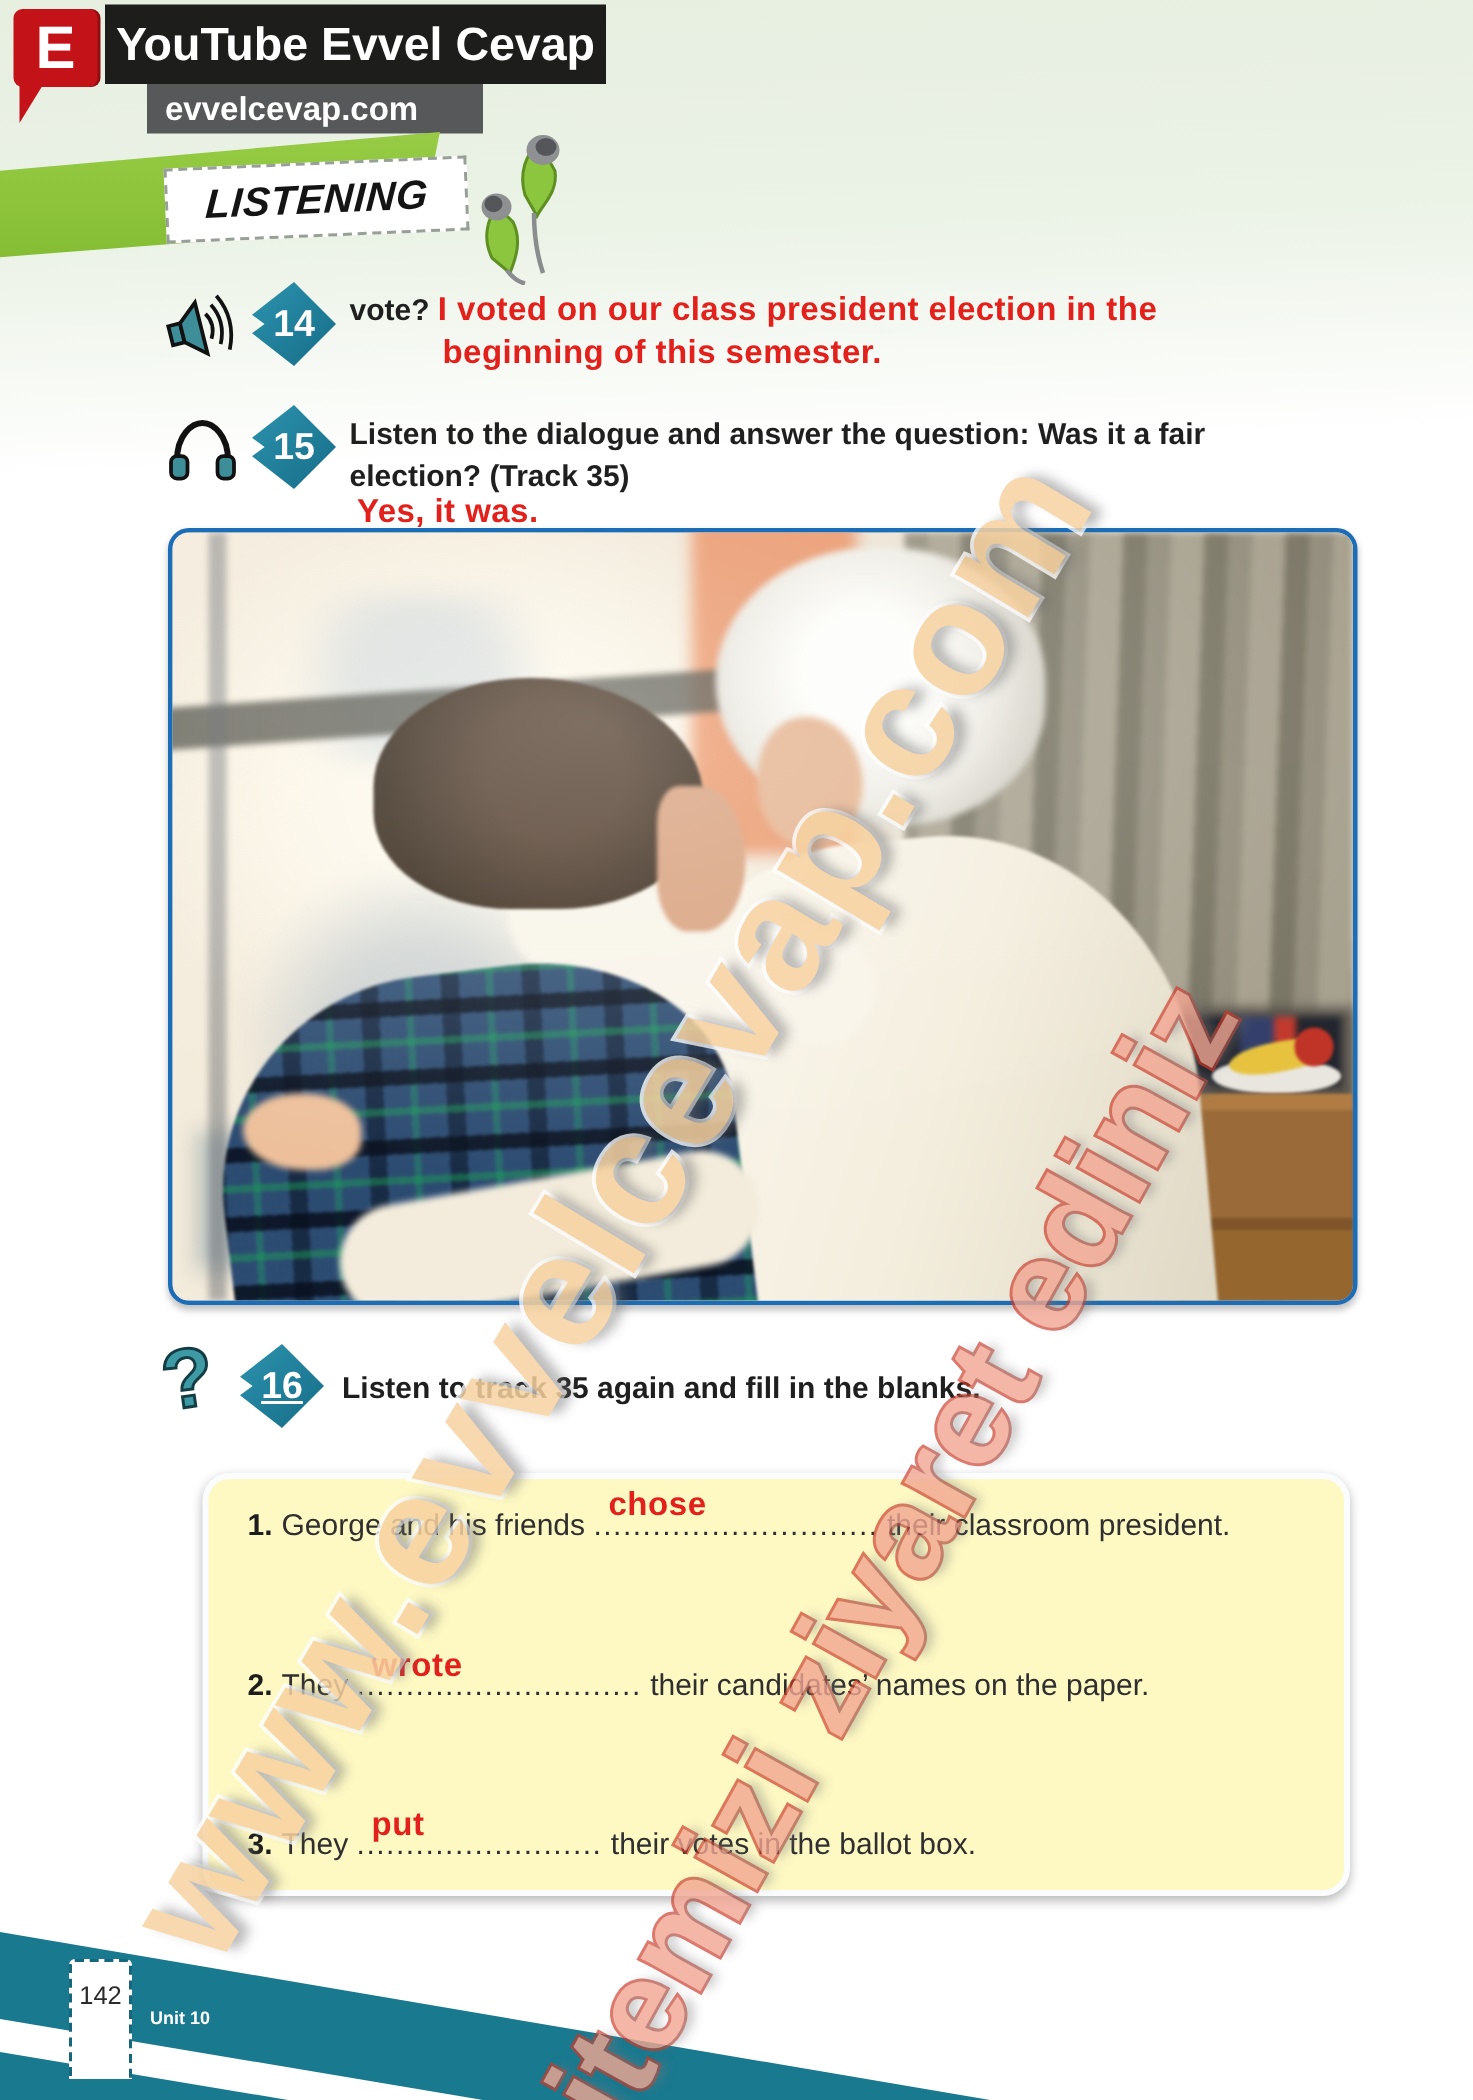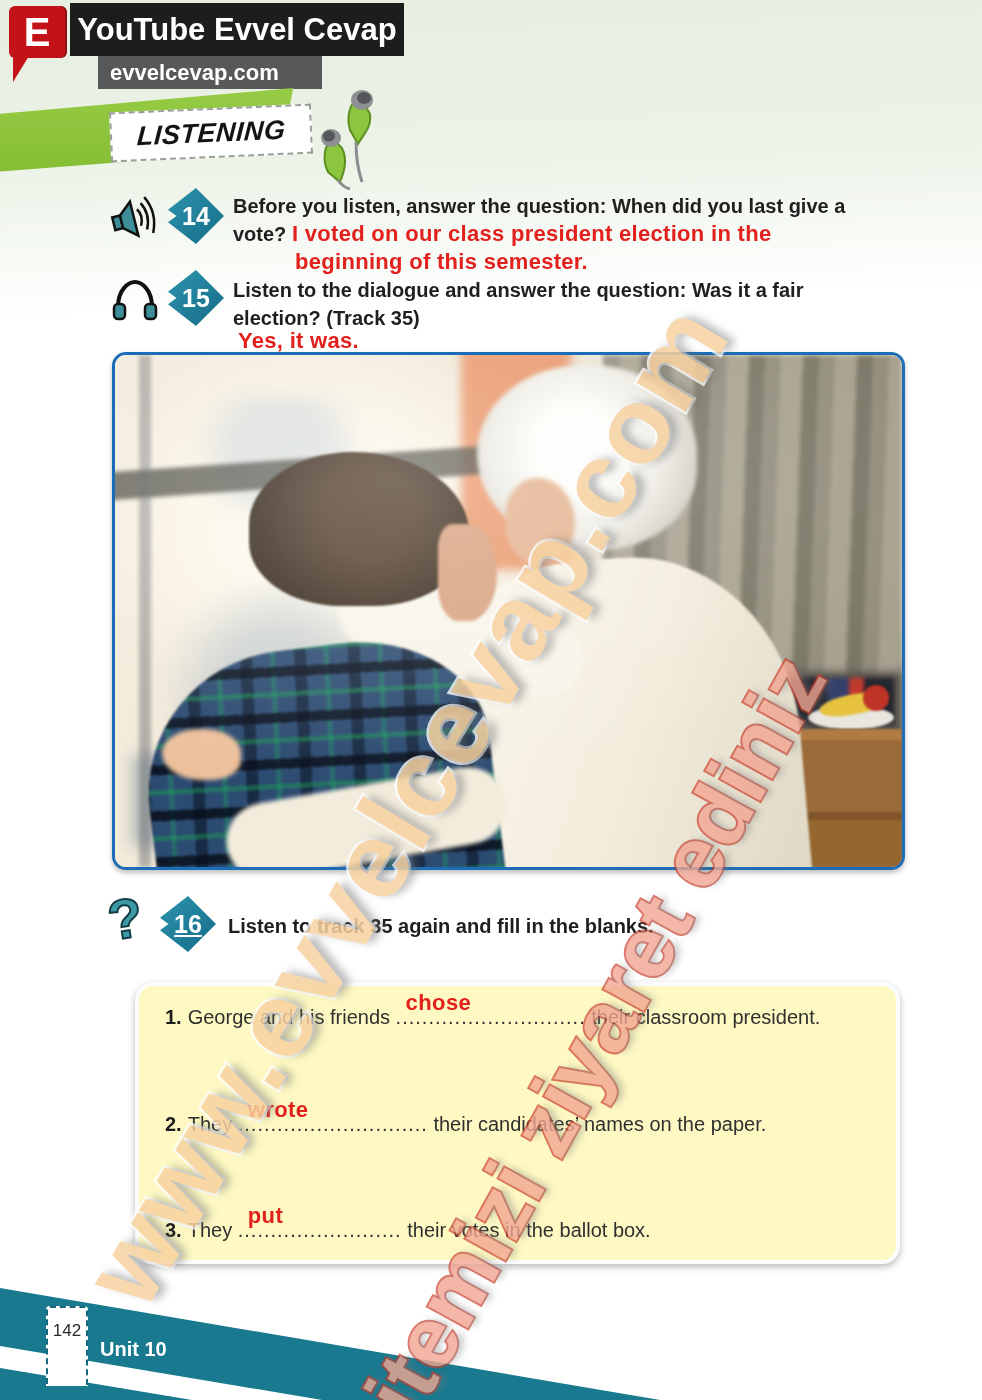--- a/index.html
+++ b/index.html
@@ -102,21 +102,21 @@
   .fill-row .num{font-weight:800;color:#1d1d1d;margin-right:6px;}
   .blank{position:relative;display:inline-block;}
   .dots{letter-spacing:1px;color:#2f2f2f;}
   .ans{position:absolute;left:10px;bottom:13px;color:#e2211c;font-size:22px;font-weight:800;
         letter-spacing:.4px;white-space:nowrap;}
   
   .band-svg{position:absolute;left:0;top:1270px;}
   .page-num-box{position:absolute;left:46px;top:1306px;width:42px;height:80px;background:#fff;
         border:2px dashed #17677c;border-bottom:none;border-radius:4px 4px 0 0;box-sizing:border-box;
         display:flex;justify-content:center;color:#2b2b2b;font-size:17px;padding-top:13px;}
-  .unit-label{position:absolute;left:100px;top:1338px;color:#fff;font-size:20px;font-weight:800;}
+  .unit-label{position:absolute;left:100px;top:1338px;color:#fff;font-size:12px;font-weight:800;}
   
   .wm{position:absolute;pointer-events:none;font-weight:800;white-space:nowrap;z-index:40;}
   .wm1{left:58px;top:1262px;transform:rotate(-59deg);transform-origin:0 0;font-size:108px;
         color:#f7d2a0;-webkit-text-stroke:5px rgba(255,255,255,.92);paint-order:stroke fill;
         text-shadow:5px 6px 8px rgba(110,110,110,.55);opacity:.85;letter-spacing:2px;}
   .wm2{left:322px;top:1428px;transform:rotate(-61deg);transform-origin:0 0;font-size:86px;
         color:#f2a692;-webkit-text-stroke:4px rgba(207,58,40,.85);paint-order:stroke fill;
         text-shadow:4px 5px 7px rgba(120,120,120,.5);opacity:.8;letter-spacing:1px;}
 </style>
 </head>
@@ -153,21 +153,20 @@
       <polygon points="11,18 24,7 24,42 11,31" fill="#3e8e99" stroke="#111" stroke-width="2.5"></polygon>
       <path d="M29 16 Q34 24 29 33" stroke="#111" stroke-width="2.5" fill="none"></path>
       <path d="M34 11 Q41 24 34 38" stroke="#111" stroke-width="2.5" fill="none"></path>
       <path d="M39 6 Q48 24 39 43" stroke="#111" stroke-width="2.5" fill="none"></path>
     </g>
   </svg>
   <div class="diamond" style="left:168px;top:188px;">
     <span>14</span>
   </div>
   <div class="qtext" style="left:233px;top:192px;">
-    <div>Before you listen, answer the question: When did you last give a</div>
     <div>
       <span>vote?</span>
       <span class="red">I voted on our class president election in the</span>
     </div>
     <div class="red red-line">beginning of this semester.</div>
   </div>
 
   <svg class="ex-icon" style="left:110px;top:274px;" width="50" height="48" viewBox="0 0 50 48">
     <path d="M8 33 C8 16 18 8 25 8 C32 8 42 16 42 33" stroke="#111" stroke-width="4" fill="none"></path>
     <rect x="4" y="30" width="11" height="15" rx="4" fill="#3e8e99" stroke="#111" stroke-width="2.5"></rect>

